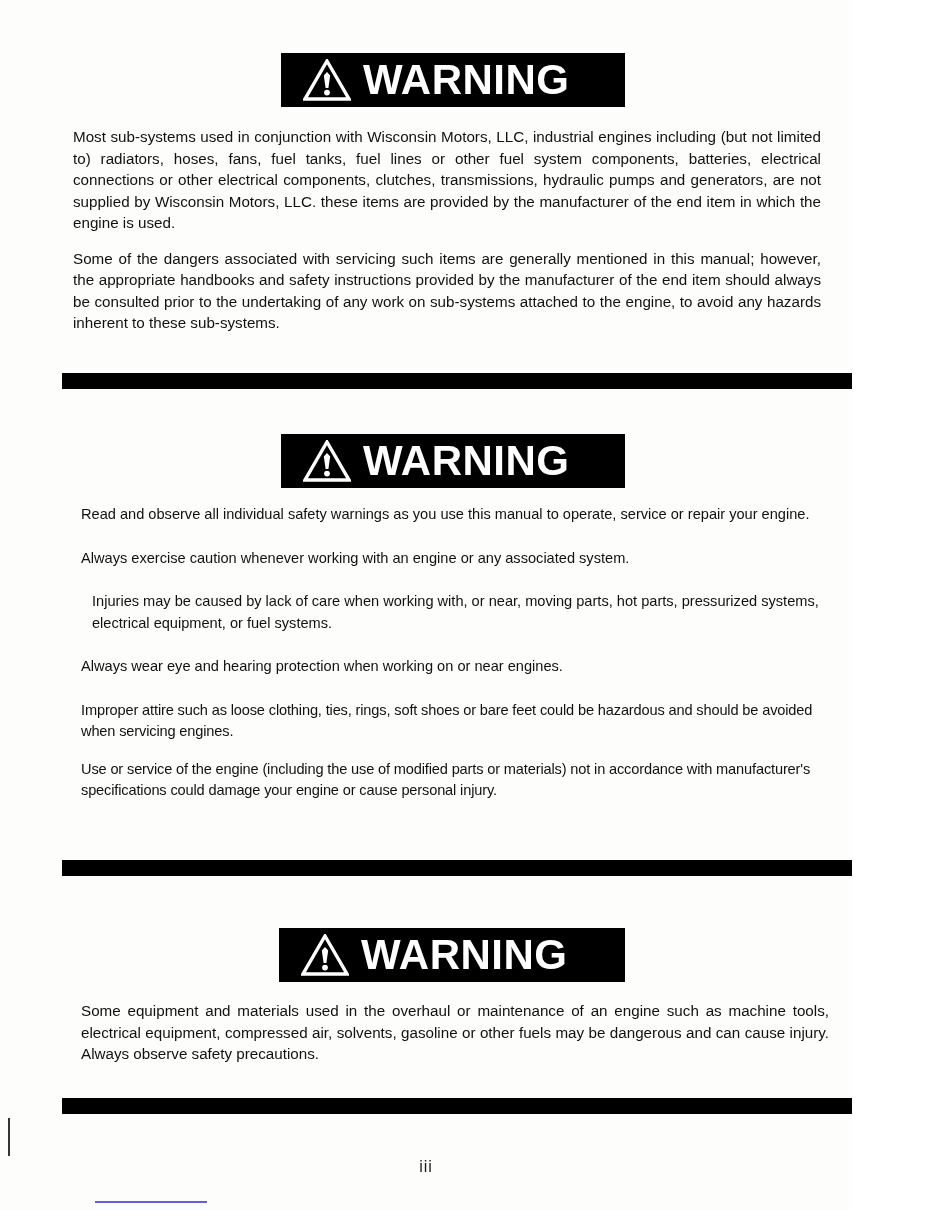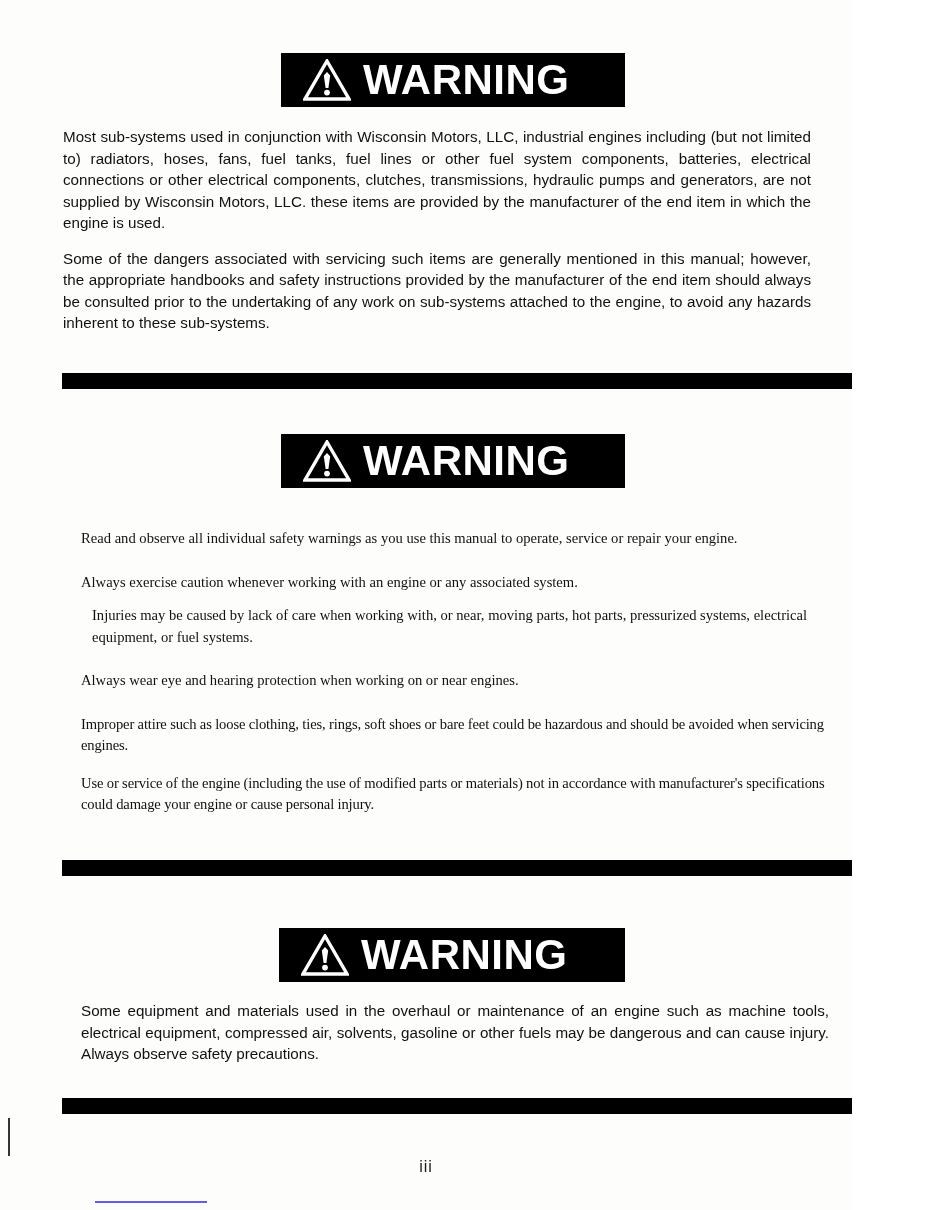--- a/index.html
+++ b/index.html
@@ -103,39 +103,39 @@
 
   <div class="banner" style="left:281px; top:53px; width:344px; height:54px; padding-left:22px;">
     <svg class="banner-tri" width="48" height="42" viewBox="0 0 48 42" aria-hidden="true">
       <polygon points="24,2 46,40 2,40" fill="none" stroke="#ffffff" stroke-width="3.4" stroke-linejoin="miter"></polygon>
       <path d="M24 13 L27.2 16.5 L25.4 29 L22.6 29 L20.8 16.5 Z" fill="#ffffff"></path>
       <circle cx="24" cy="33.6" r="2.9" fill="#ffffff"></circle>
     </svg>
     <span class="banner-word" style="font-size:42px; margin-left:12px;">WARNING</span>
   </div>
 
-  <div class="block" style="left:63px; top:126px; width:748px;">
+  <div class="block" style="left:73px; top:126px; width:748px;">
     <p class="para">Most sub-systems used in conjunction with Wisconsin Motors, LLC, industrial engines including (but not limited to) radiators, hoses, fans, fuel tanks, fuel lines or other fuel system components, batteries, electrical connections or other electrical components, clutches, transmissions, hydraulic pumps and generators, are not supplied by Wisconsin Motors, LLC. these items are provided by the manufacturer of the end item in which the engine is used.</p>
     <p class="para">Some of the dangers associated with servicing such items are generally mentioned in this manual; however, the appropriate handbooks and safety instructions provided by the manufacturer of the end item should always be consulted prior to the undertaking of any work on sub-systems attached to the engine, to avoid any hazards inherent to these sub-systems.</p>
   </div>
 
   <div class="rule" style="left:62px; top:373px; width:793px;"></div>
 
   <div class="banner" style="left:281px; top:434px; width:344px; height:54px; padding-left:22px;">
     <svg class="banner-tri" width="48" height="42" viewBox="0 0 48 42" aria-hidden="true">
       <polygon points="24,2 46,40 2,40" fill="none" stroke="#ffffff" stroke-width="3.4" stroke-linejoin="miter"></polygon>
       <path d="M24 13 L27.2 16.5 L25.4 29 L22.6 29 L20.8 16.5 Z" fill="#ffffff"></path>
       <circle cx="24" cy="33.6" r="2.9" fill="#ffffff"></circle>
     </svg>
     <span class="banner-word" style="font-size:42px; margin-left:12px;">WARNING</span>
   </div>
 
-  <div class="block" style="left:81px; top:528px; width:748px;font-family:Liberation Serif, serif;">
+  <div class="block" style="left:81px; top:504px; width:748px;">
     <p class="para tight" style="margin-bottom:22px;">Read and observe all individual safety warnings as you use this manual to operate, service or repair your engine.</p>
-    <p class="para tight" style="margin-bottom:12px;">Always exercise caution whenever working with an engine or any associated system.</p>
+    <p class="para tight" style="margin-bottom:22px;">Always exercise caution whenever working with an engine or any associated system.</p>
     <p class="para tight" style="margin-bottom:22px;margin-left:11px;">Injuries may be caused by lack of care when working with, or near, moving parts, hot parts, pressurized systems, electrical equipment, or fuel systems.</p>
     <p class="para tight" style="margin-bottom:22px;">Always wear eye and hearing protection when working on or near engines.</p>
     <p class="para tight narrow" style="margin-bottom:16px;">Improper attire such as loose clothing, ties, rings, soft shoes or bare feet could be hazardous and should be avoided when servicing engines.</p>
     <p class="para tight narrow">Use or service of the engine (including the use of modified parts or materials) not in accordance with manufacturer's specifications could damage your engine or cause personal injury.</p>
   </div>
 
   <div class="rule" style="left:62px; top:860px; width:793px;"></div>
 
   <div class="banner" style="left:279px; top:928px; width:346px; height:54px; padding-left:22px;">
     <svg class="banner-tri" width="48" height="42" viewBox="0 0 48 42" aria-hidden="true">

